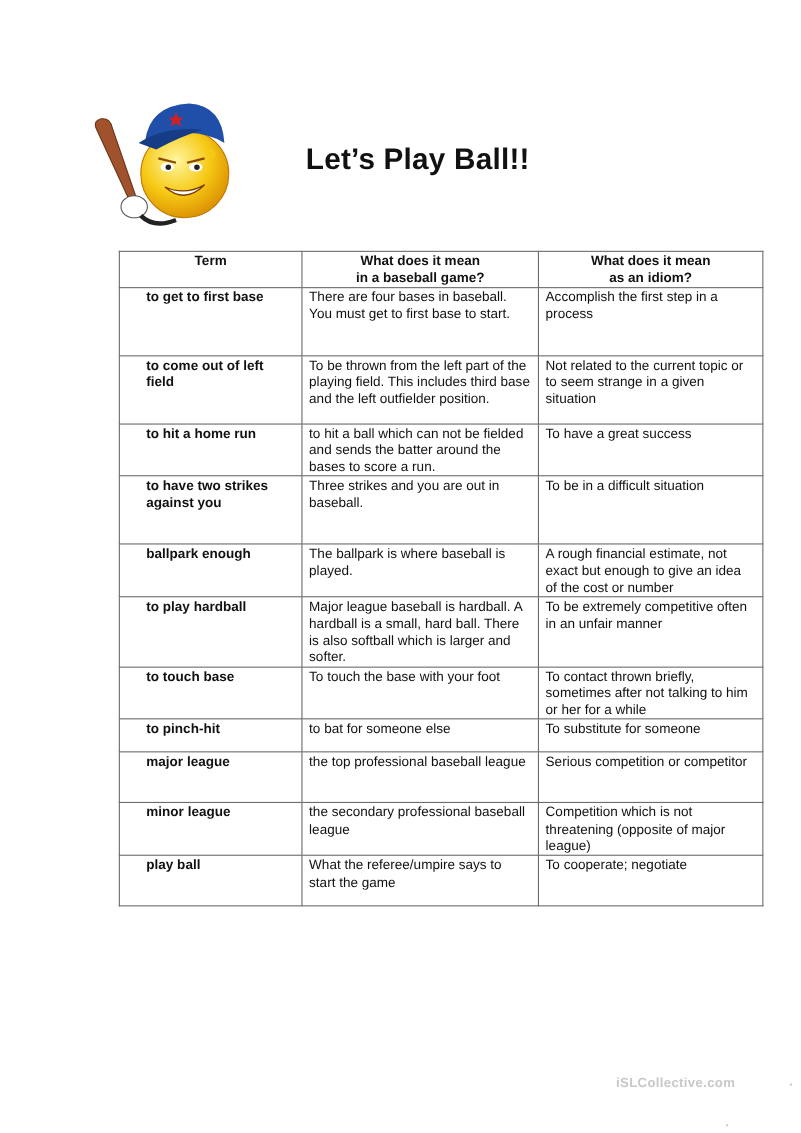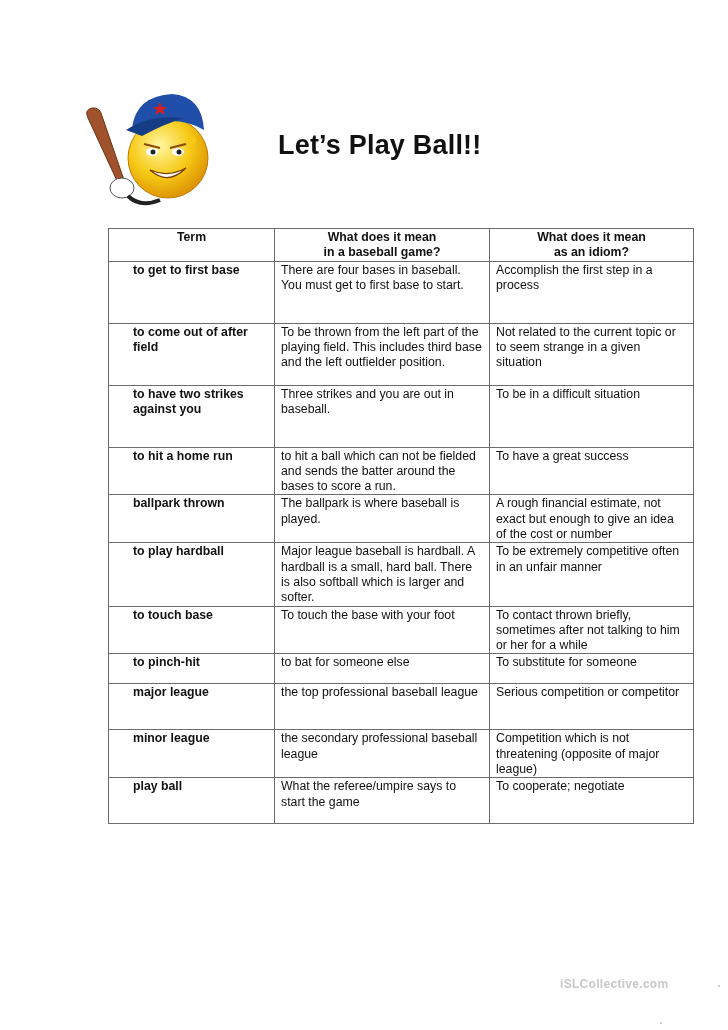--- a/index.html
+++ b/index.html
@@ -88,36 +88,36 @@
 as an idiom?</span></th>
     </tr>
   </thead>
   <tbody id="rows">
       <tr style="height: 62px;">
         <td class="term">to get to first base</td>
         <td>There are four bases in baseball. You must get to first base to start.</td>
         <td>Accomplish the first step in a process</td>
       </tr>
       <tr style="height: 62px;">
-        <td class="term">to come out of after field</td>
+        <td class="term">to come out of left field</td>
         <td>To be thrown from the left part of the playing field. This includes third base and the left outfielder position.</td>
         <td>Not related to the current topic or to seem strange in a given situation</td>
+      </tr>
+      <tr style="height: 46px;">
+        <td class="term">to hit a home run</td>
+        <td>to hit a ball which can not be fielded and sends the batter around the bases to score a run.</td>
+        <td>To have a great success</td>
       </tr>
       <tr style="height: 62px;">
         <td class="term">to have two strikes against you</td>
         <td>Three strikes and you are out in baseball.</td>
         <td>To be in a difficult situation</td>
       </tr>
       <tr style="height: 46px;">
-        <td class="term">to hit a home run</td>
-        <td>to hit a ball which can not be fielded and sends the batter around the bases to score a run.</td>
-        <td>To have a great success</td>
-      </tr>
-      <tr style="height: 46px;">
-        <td class="term">ballpark thrown</td>
+        <td class="term">ballpark enough</td>
         <td>The ballpark is where baseball is played.</td>
         <td>A rough financial estimate, not exact but enough to give an idea of the cost or number</td>
       </tr>
       <tr style="height: 61px;">
         <td class="term">to play hardball</td>
         <td>Major league baseball is hardball. A hardball is a small, hard ball. There is also softball which is larger and softer.</td>
         <td>To be extremely competitive often in an unfair manner</td>
       </tr>
       <tr style="height: 46px;">
         <td class="term">to touch base</td>

